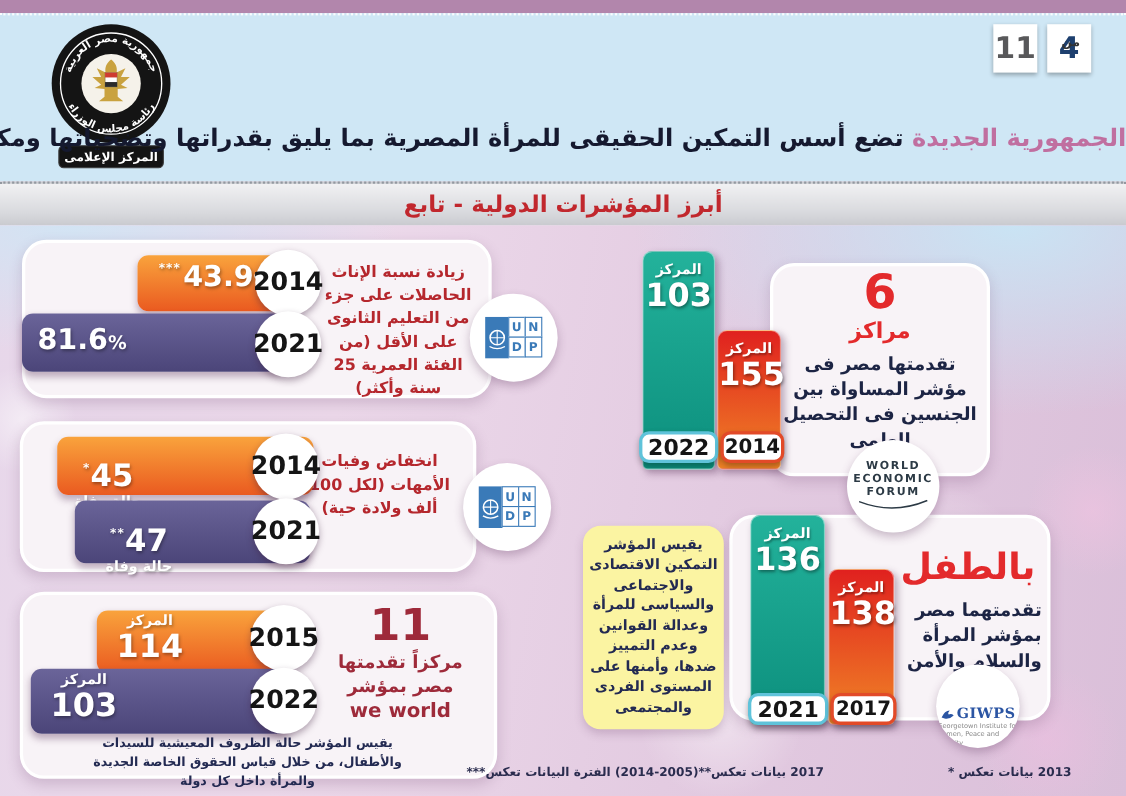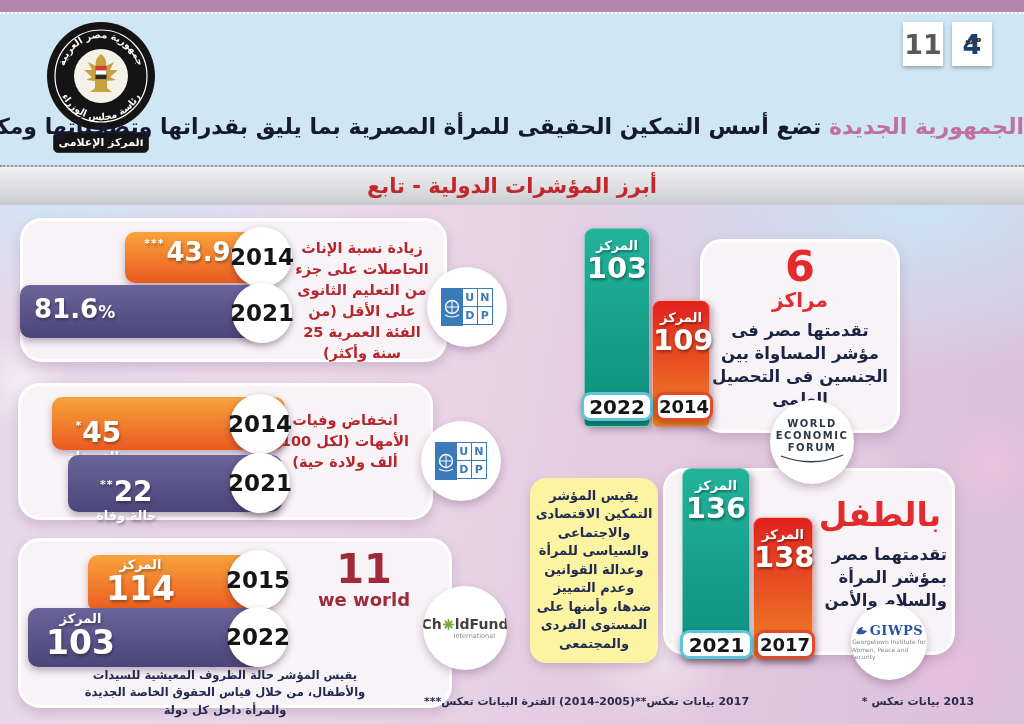--- a/index.html
+++ b/index.html
@@ -67,21 +67,21 @@
   .hval .pct{font-size:17px;}
   .hval .ast{font-size:11px;vertical-align:top;letter-spacing:1px;margin-right:2px;}
   .hval.center{width:100%;text-align:center;margin-top:5px;}
   .hval.leftpos{position:absolute;left:14px;top:9px;}
   .vstack{position:absolute;text-align:center;color:#fff;font-weight:bold;text-shadow:1px 2px 3px rgba(0,0,0,.35);margin-top:20px;}
   .vstack .num2{font-size:28px;line-height:1;}
   .vstack .ast{font-size:11px;vertical-align:top;letter-spacing:1px;}
   .vstack .vs-unit{font-size:13px;margin-top:2px;direction:rtl;}
   .rkstack{position:absolute;text-align:center;color:#fff;font-weight:bold;text-shadow:1px 2px 3px rgba(0,0,0,.35);}
   .rkstack .rk{font-size:13px;direction:rtl;}
-  .rkstack .num2{font-size:33px;line-height:1.05;}
+  .rkstack .num2{font-size:29px;line-height:1.05;}
 
   
   .ycirc{position:absolute;width:60px;height:60px;border-radius:50%;background:#fff;box-shadow:0 3px 7px rgba(60,30,60,.4);display:flex;align-items:center;justify-content:center;font-weight:bold;font-size:23px;color:#151515;z-index:3;}
   #yc1a{left:232px;top:22px;}  #yc1b{left:232px;top:78px;}
   #yc2a{left:230px;top:189px;} #yc2b{left:230px;top:248px;}
   #yc3a{left:228px;top:345px;} #yc3b{left:228px;top:402px;}
 
   
   .vbar{position:absolute;border-radius:9px 9px 5px 5px;box-shadow:3px 3px 7px rgba(80,40,80,.35);text-align:center;color:#fff;z-index:1;border:1px solid rgba(255,255,255,.45);}
   .vbar.teal{background:linear-gradient(180deg,#23b29b 0%,#0c8f7d 100%);}
@@ -122,21 +122,21 @@
   .undp{width:80px;height:80px;}
   #undp1{left:427px;top:62px;} #undp2{left:421px;top:216px;}
   .undp-row{display:flex;align-items:center;}
   .undp-grid{display:grid;grid-template-columns:15px 15px;grid-auto-rows:18px;}
   .undp-grid span{border:1.5px solid #3a7ab8;color:#3a7ab8;font-weight:bold;font-size:11px;display:flex;align-items:center;justify-content:center;background:#fff;margin-left:-1.5px;margin-top:-1.5px;}
   .wef{left:770px;top:195px;width:84px;height:84px;}
   .wef-line{font-size:10px;font-weight:bold;letter-spacing:1.5px;color:#2c3a45;line-height:1.2;}
   .cf{left:423px;top:381px;width:84px;height:84px;}
   .cf-name{font-size:14px;font-weight:bold;color:#47403a;white-space:nowrap;}
   .cf-sub{font-size:6.5px;color:#8a8a8a;align-self:flex-end;margin-right:12px;}
-  .giwps{left:851px;top:399px;width:76px;height:76px;}
+  .giwps{left:851px;top:399px;width:76px;height:76px;justify-content:flex-end;}
   .giwps-row{display:flex;align-items:center;gap:2px;}
   .giwps-acronym{font-family:"DejaVu Serif",serif;font-size:13px;font-weight:bold;color:#2b55a3;letter-spacing:.5px;}
   .giwps-sub{font-size:6px;color:#888;line-height:1.3;}
 
   
   .fnote{position:absolute;top:490px;font-size:11px;font-weight:bold;color:#2a2c4e;direction:ltr;text-align:center;white-space:nowrap;}
   #fn1{left:828px;width:180px;} #fn2{left:612px;width:160px;} #fn3{left:424px;width:210px;}
 </style>
 </head>
 <body>
@@ -220,21 +220,21 @@
 
     <div class="card-title" id="c2-title">انخفاض وفيات الأمهات (لكل 100 ألف ولادة حية)</div>
     <div class="hbar orange" id="c2b1">
       <div class="vstack" style="left:16px;top:2px;">
         <div><span class="ast">*</span><span class="num2">45</span></div>
         <div class="vs-unit">حالة وفاة</div>
       </div>
     </div>
     <div class="hbar purple" id="c2b2">
       <div class="vstack" style="left:28px;top:3px;">
-        <div><span class="ast">**</span><span class="num2">22</span></div>
+        <div><span class="ast">**</span><span class="num2">47</span></div>
         <div class="vs-unit">حالة وفاة</div>
       </div>
     </div>
     <div class="ycirc" id="yc2a">2014</div>
     <div class="ycirc" id="yc2b">2021</div>
     <div class="logo-circle undp" id="undp2">
       <div class="undp-row">
         <svg width="22" height="38" viewBox="0 0 22 38">
           <rect x="0" y="0" width="22" height="38" fill="#3a7ab8"></rect>
           <circle cx="11" cy="19" r="6.5" fill="none" stroke="#ffffff" stroke-width="1.4"></circle>
@@ -260,42 +260,32 @@
     <div class="hbar purple" id="c3b2">
       <div class="rkstack" style="left:18px;top:3px;">
         <div class="rk">المركز</div>
         <div class="num2">103</div>
       </div>
     </div>
     <div class="ycirc" id="yc3a">2015</div>
     <div class="ycirc" id="yc3b">2022</div>
     <div class="c3-high">
       <div class="c3-n">11</div>
+      <div class="c3-t">مركزاً تقدمتها مصر بمؤشر</div>
       <div class="c3-l">we world</div>
-    </div>
-    <div class="logo-circle cf">
-      <div class="cf-name"><span>Ch</span><svg width="11" height="11" viewBox="0 0 12 12" style="margin:0 1px -1px;">
-            <g stroke="#74ab3f" stroke-width="2" stroke-linecap="round">
-              <line x1="6" y1="1" x2="6" y2="11"></line>
-              <line x1="1" y1="6" x2="11" y2="6"></line>
-              <line x1="2.5" y1="2.5" x2="9.5" y2="9.5"></line>
-              <line x1="9.5" y1="2.5" x2="2.5" y2="9.5"></line>
-            </g>
-          </svg><span>ldFund</span></div>
-      <div class="cf-sub">International</div>
     </div>
     <div class="c3-note">يقيس المؤشر حالة الظروف المعيشية للسيدات والأطفال، من خلال قياس الحقوق الخاصة الجديدة والمرأة داخل كل دولة</div>
 
     <div class="vbar teal" id="vb1">
       <div class="rk">المركز</div>
       <div class="rv">103</div>
     </div>
     <div class="vbar redv" id="vb2">
       <div class="rk">المركز</div>
-      <div class="rv">109</div>
+      <div class="rv">155</div>
     </div>
     <div class="yplate tealb" id="pl2022">2022</div>
     <div class="yplate redb" id="pl2014">2014</div>
     <div class="c4-high">
       <div class="c4-n">6</div>
       <div class="c4-w">مراكز</div>
     </div>
     <div class="c4-desc">تقدمتها مصر فى مؤشر المساواة بين الجنسين فى التحصيل العلمى</div>
     <div class="logo-circle wef">
       <div class="wef-line">WORLD</div>

